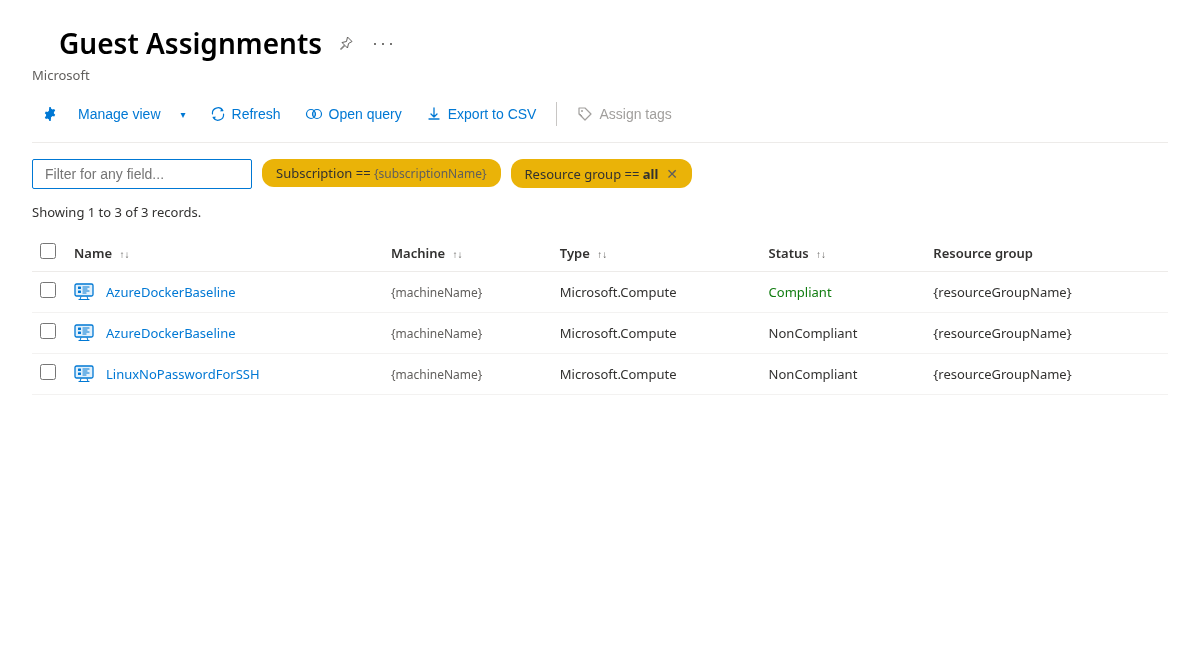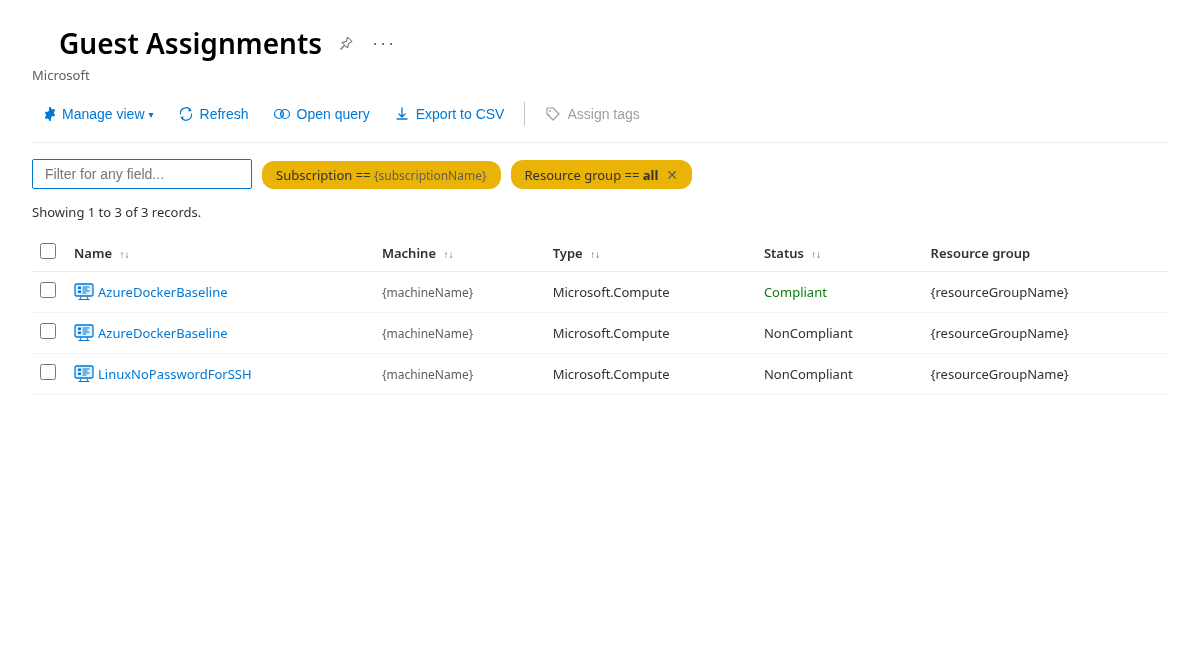--- a/index.html
+++ b/index.html
@@ -76,21 +76,21 @@
     }
     .toolbar-separator {
       width: 1px;
       height: 24px;
       background: #c8c6c4;
       margin: 0 6px;
     }
 
     .filters-row {
       display: flex;
-      align-items: flex-end;
+      align-items: flex-start;
       gap: 10px;
       margin-bottom: 14px;
       flex-wrap: wrap;
     }
     .filter-input-wrap {
       border: 1.5px solid #0078d4;
       border-radius: 2px;
       padding: 6px 12px;
       min-width: 220px;
       display: flex;
@@ -167,21 +167,21 @@
     .row-checkbox {
       width: 16px;
       height: 16px;
       cursor: pointer;
     }
     .name-link {
       color: #0078d4;
       text-decoration: none;
       display: flex;
       align-items: center;
-      gap: 4px;
+      gap: 12px;
     }
     .machine-icon {
       display: inline-flex;
       align-items: center;
     }
     .machine-name-cell {
       color: #605e5c;
       font-size: 12px;
     }
     .compliant-badge {
@@ -190,21 +190,21 @@
     .non-compliant-badge {
       color: #323130;
     }
     .header-checkbox {
       width: 16px;
       height: 16px;
     }
     .manage-view-btn {
       display: flex;
       align-items: center;
-      gap: 4px;
+      gap: 20px;
     }
     
     .icon-svg {
       width: 16px;
       height: 16px;
       display: inline-block;
     }
   </style>
 </head>
 <body>

